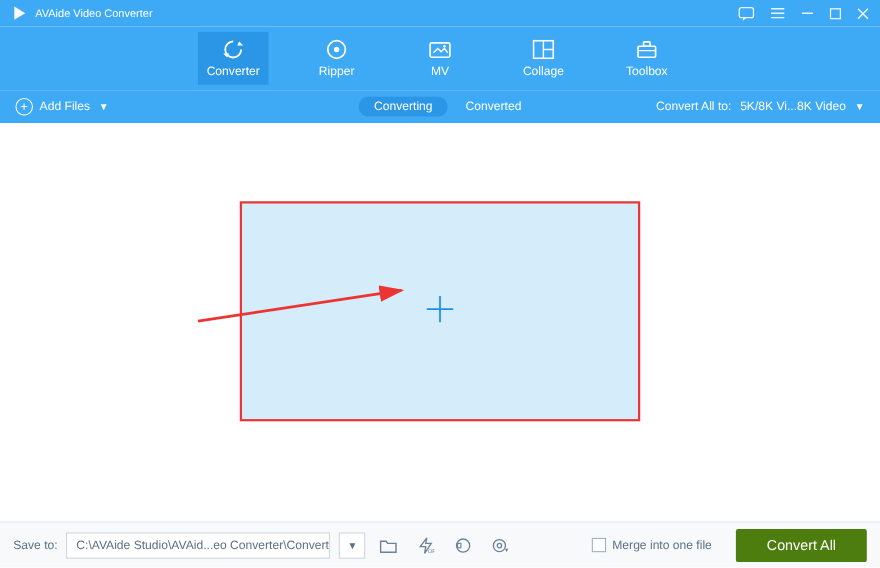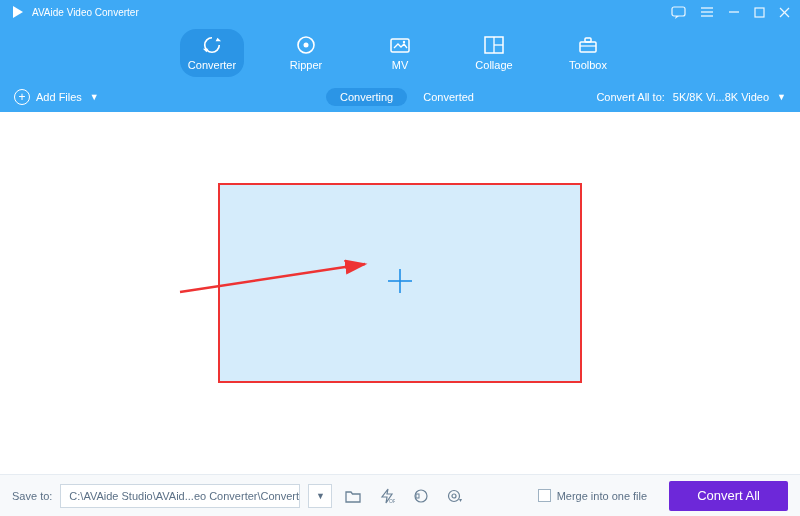--- a/index.html
+++ b/index.html
@@ -7,21 +7,21 @@
 
 
 .titlebar { height: 24px; background: #3ea9f5; display: flex; align-items: center; padding: 0 10px; color: #fff; font-size: 10px; }
 .titlebar .logo { width: 16px; height: 16px; margin-right: 6px; display: flex; align-items: center; justify-content: center; }
 .titlebar .title { flex: 1; }
 .titlebar .win-controls { display: flex; gap: 14px; align-items: center; }
 .titlebar .win-controls span { color: #fff; opacity: .9; cursor: pointer; display: inline-flex; }
 
 
 .mainnav { height: 58px; background: #3ea9f5; display: flex; align-items: center; justify-content: center; gap: 30px; }
-.nav-item { width: 64px; height: 48px; display: flex; flex-direction: column; align-items: center; justify-content: center; color: #fff; font-size: 11px; gap: 4px; cursor: pointer; border-radius: 16px; }
+.nav-item { width: 64px; height: 48px; display: flex; flex-direction: column; align-items: center; justify-content: center; color: #fff; font-size: 11px; gap: 4px; cursor: pointer; border-radius: 0; }
 .nav-item.active { background: #2b95e6; }
 .nav-item .nicon { width: 20px; height: 20px; display: flex; align-items: center; justify-content: center; }
 
 
 .subbar { height: 30px; background: #3ea9f5; display: flex; align-items: center; padding: 0 14px; color: #fff; font-size: 11px; }
 .add-files { display: flex; align-items: center; gap: 6px; cursor: pointer; }
 .add-files .plus-circle { width: 16px; height: 16px; border: 1.5px solid #fff; border-radius: 50%; display: flex; align-items: center; justify-content: center; font-size: 12px; line-height: 1; }
 .add-files .chev { font-size: 9px; margin-left: 2px; }
 .tabs-wrap { position: absolute; left: 50%; transform: translateX(-50%); display: flex; align-items: center; gap: 16px; }
 .pill-btn { background: #2b95e6; padding: 3px 14px; border-radius: 10px; cursor: pointer; color: #fff; }
@@ -36,21 +36,21 @@
 .dropzone .plus-icon { color: #1f8fe8; }
 .arrow-svg { position: absolute; left: 175px; top: 100px; pointer-events: none; }
 
 
 .bottombar { position: absolute; left: 0; right: 0; bottom: 0; height: 42px; background: #f7f9fb; border-top: 1px solid #e6ecf2; display: flex; align-items: center; padding: 0 12px; font-size: 11px; color: #5b7086; gap: 8px; }
 .path-box { height: 24px; border: 1px solid #cdd8e2; background: #fff; padding: 0 8px; display: flex; align-items: center; width: 240px; overflow: hidden; text-overflow: ellipsis; white-space: nowrap; color: #5b7086; }
 .drop-btn { height: 24px; width: 24px; border: 1px solid #cdd8e2; background: #fff; display: flex; align-items: center; justify-content: center; color: #5b7086; cursor: pointer; font-size: 9px; }
 .tool-btn { height: 24px; width: 26px; display: flex; align-items: center; justify-content: center; color: #6b8297; cursor: pointer; }
 .merge-wrap { margin-left: auto; display: flex; align-items: flex-end; gap: 6px; cursor: pointer; }
 .merge-wrap .chk { width: 13px; height: 13px; border: 1px solid #9fb2c2; background: #fff; }
-.convert-all-btn { margin-left: 14px; height: 30px; padding: 0 28px; background: #6d28d9; color: #fff; display: flex; align-items: center; justify-content: center; font-size: 13px; border-radius: 2px; cursor: pointer; }
+.convert-all-btn { margin-left: 14px; height: 30px; padding: 0 28px; background: #4d7c0f; color: #fff; display: flex; align-items: center; justify-content: center; font-size: 13px; border-radius: 2px; cursor: pointer; }
 </style>
 </head>
 <body>
 
 <div class="titlebar">
   <span class="logo">
     <svg width="16" height="16" viewBox="0 0 16 16">
         <polygon points="3,2 13,8 3,14" fill="#fff"></polygon>
       </svg>
   </span>

